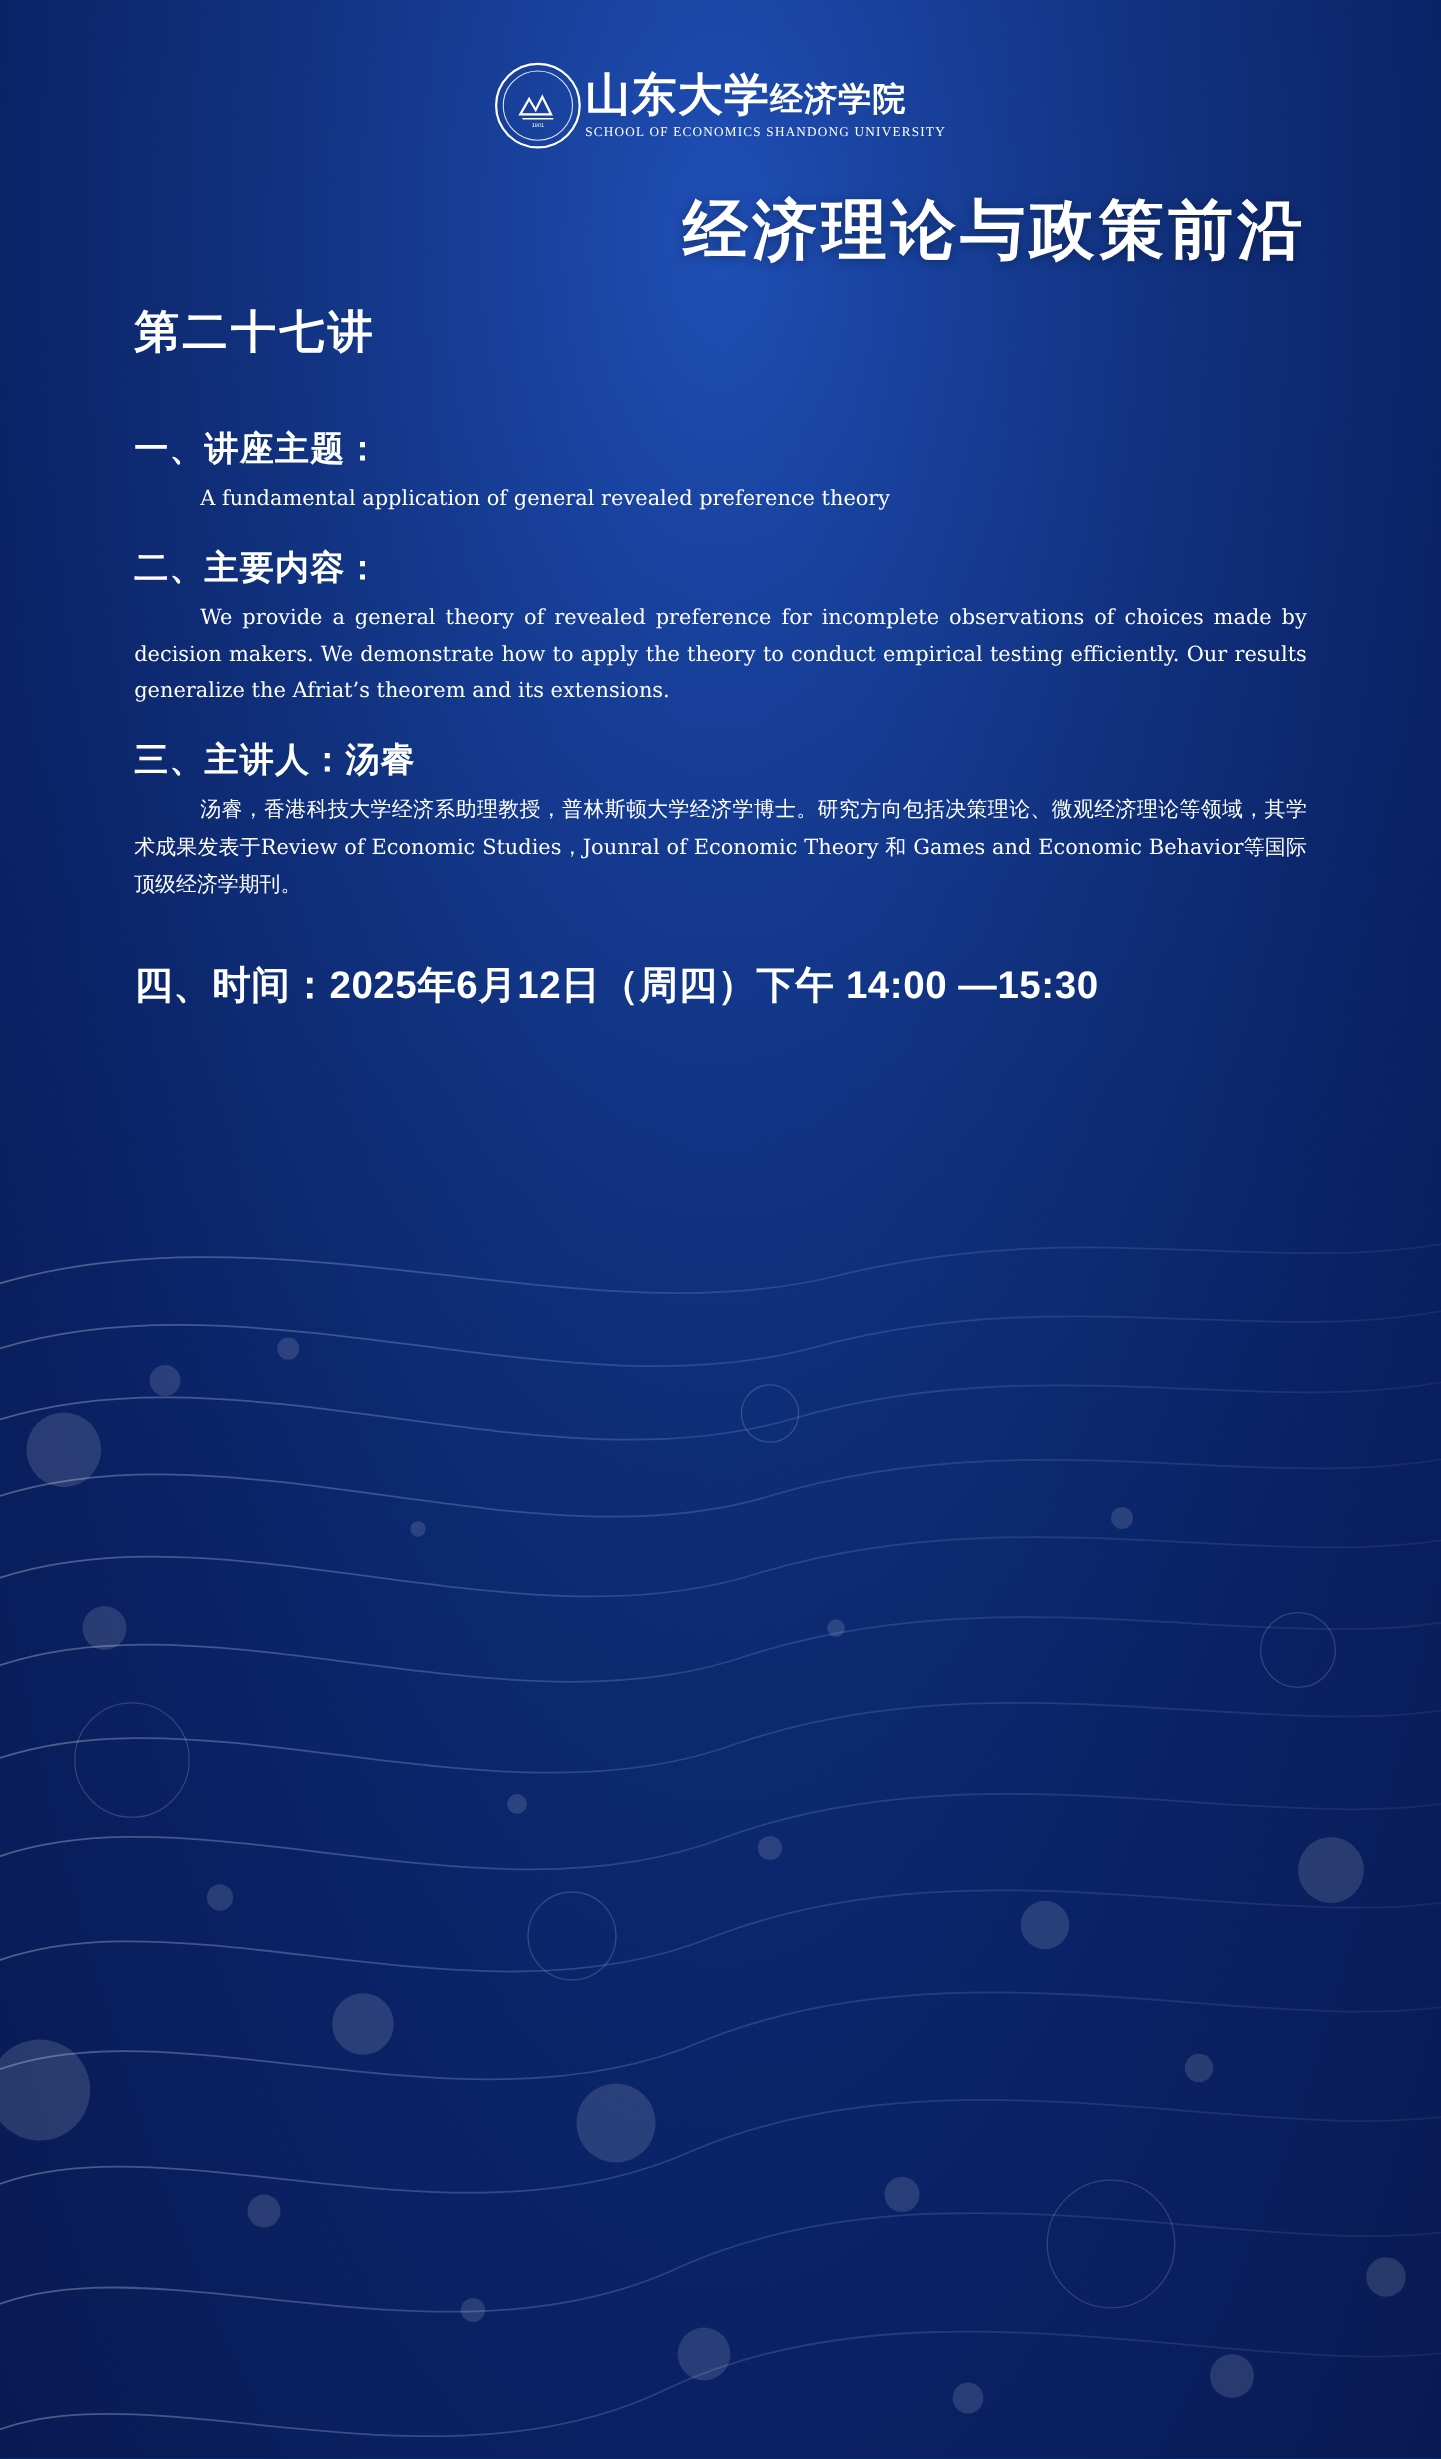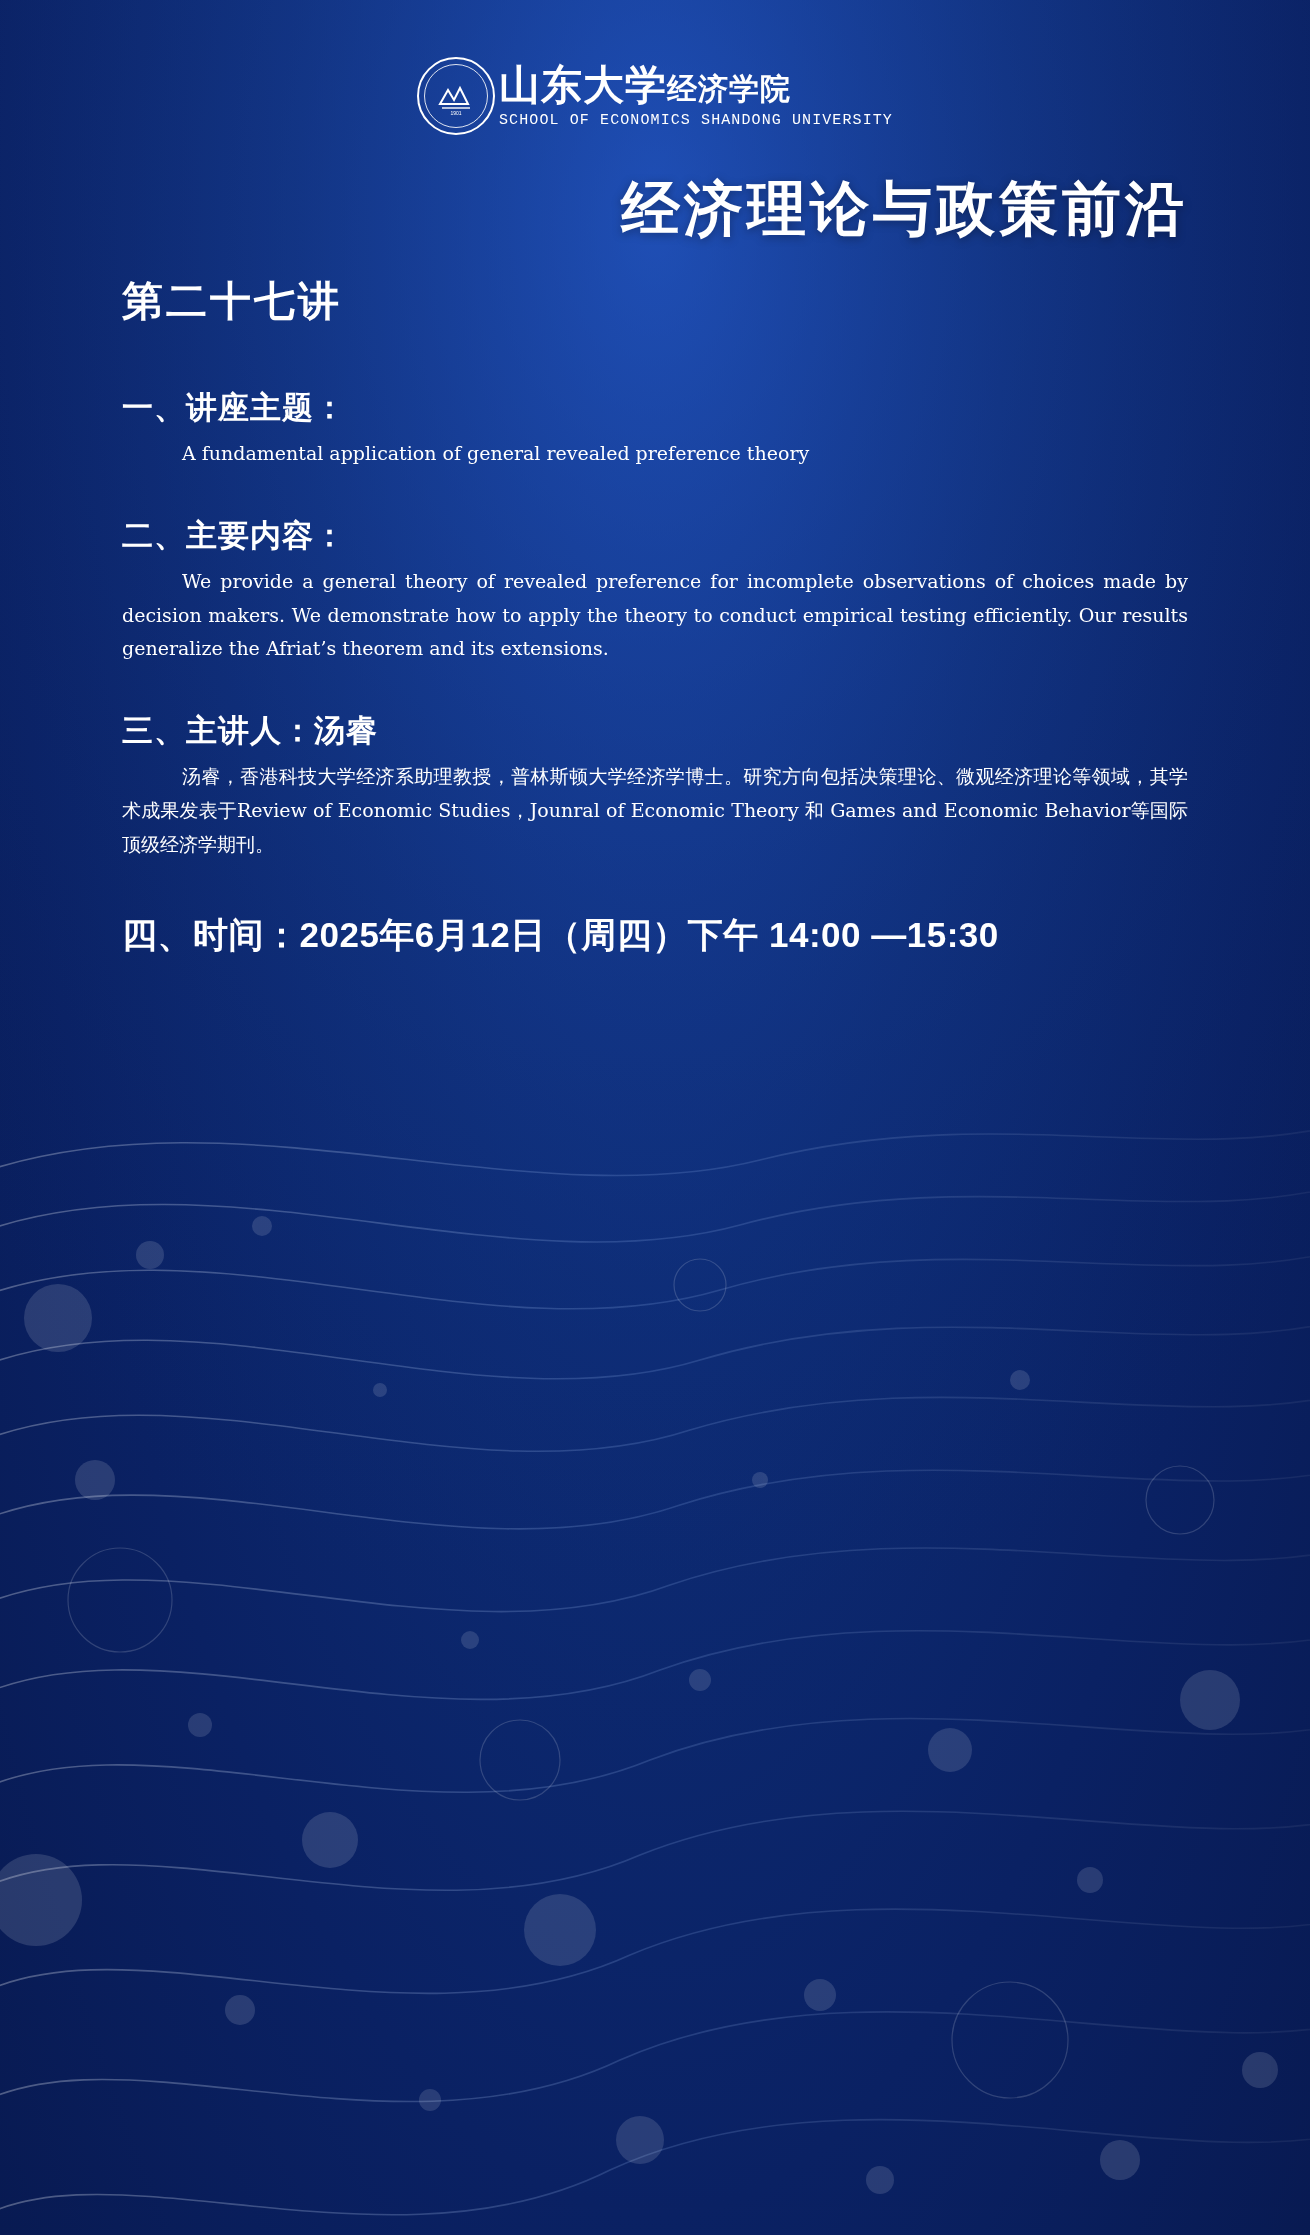--- a/index.html
+++ b/index.html
@@ -74,24 +74,24 @@
     font-weight: bold;
     font-size: 41px;
     letter-spacing: 1px;
     white-space: nowrap;
   }
   .logo-cn .small {
     font-size: 30px;
   }
   .logo-en {
     margin-top: 7px;
-    font-size: 15px;
+    font-size: 12px;
     letter-spacing: 1.1px;
     white-space: nowrap;
-    font-family: Liberation Mono, monospace;
+    font-family: Liberation Serif, serif;
   }
   
   .title-main {
     margin-top: 26px;
     text-align: right;
     font-family: "DejaVu Serif", serif;
     font-weight: bold;
     font-size: 59px;
     letter-spacing: 4px;
     text-shadow: 0 2px 10px rgba(0,0,0,.35);
@@ -99,21 +99,21 @@
   .title-sub {
     margin-top: 24px;
     text-align: left;
     font-family: "DejaVu Serif", serif;
     font-weight: bold;
     font-size: 41px;
     letter-spacing: 3px;
   }
   
   .section {
-    margin-top: 44px;
+    margin-top: 24px;
   }
   .sec-head {
     font-family: "Liberation Sans", sans-serif;
     font-weight: bold;
     font-size: 31px;
     letter-spacing: 1px;
   }
   .sec-body {
     margin-top: 8px;
     font-family: "DejaVu Serif", serif;

